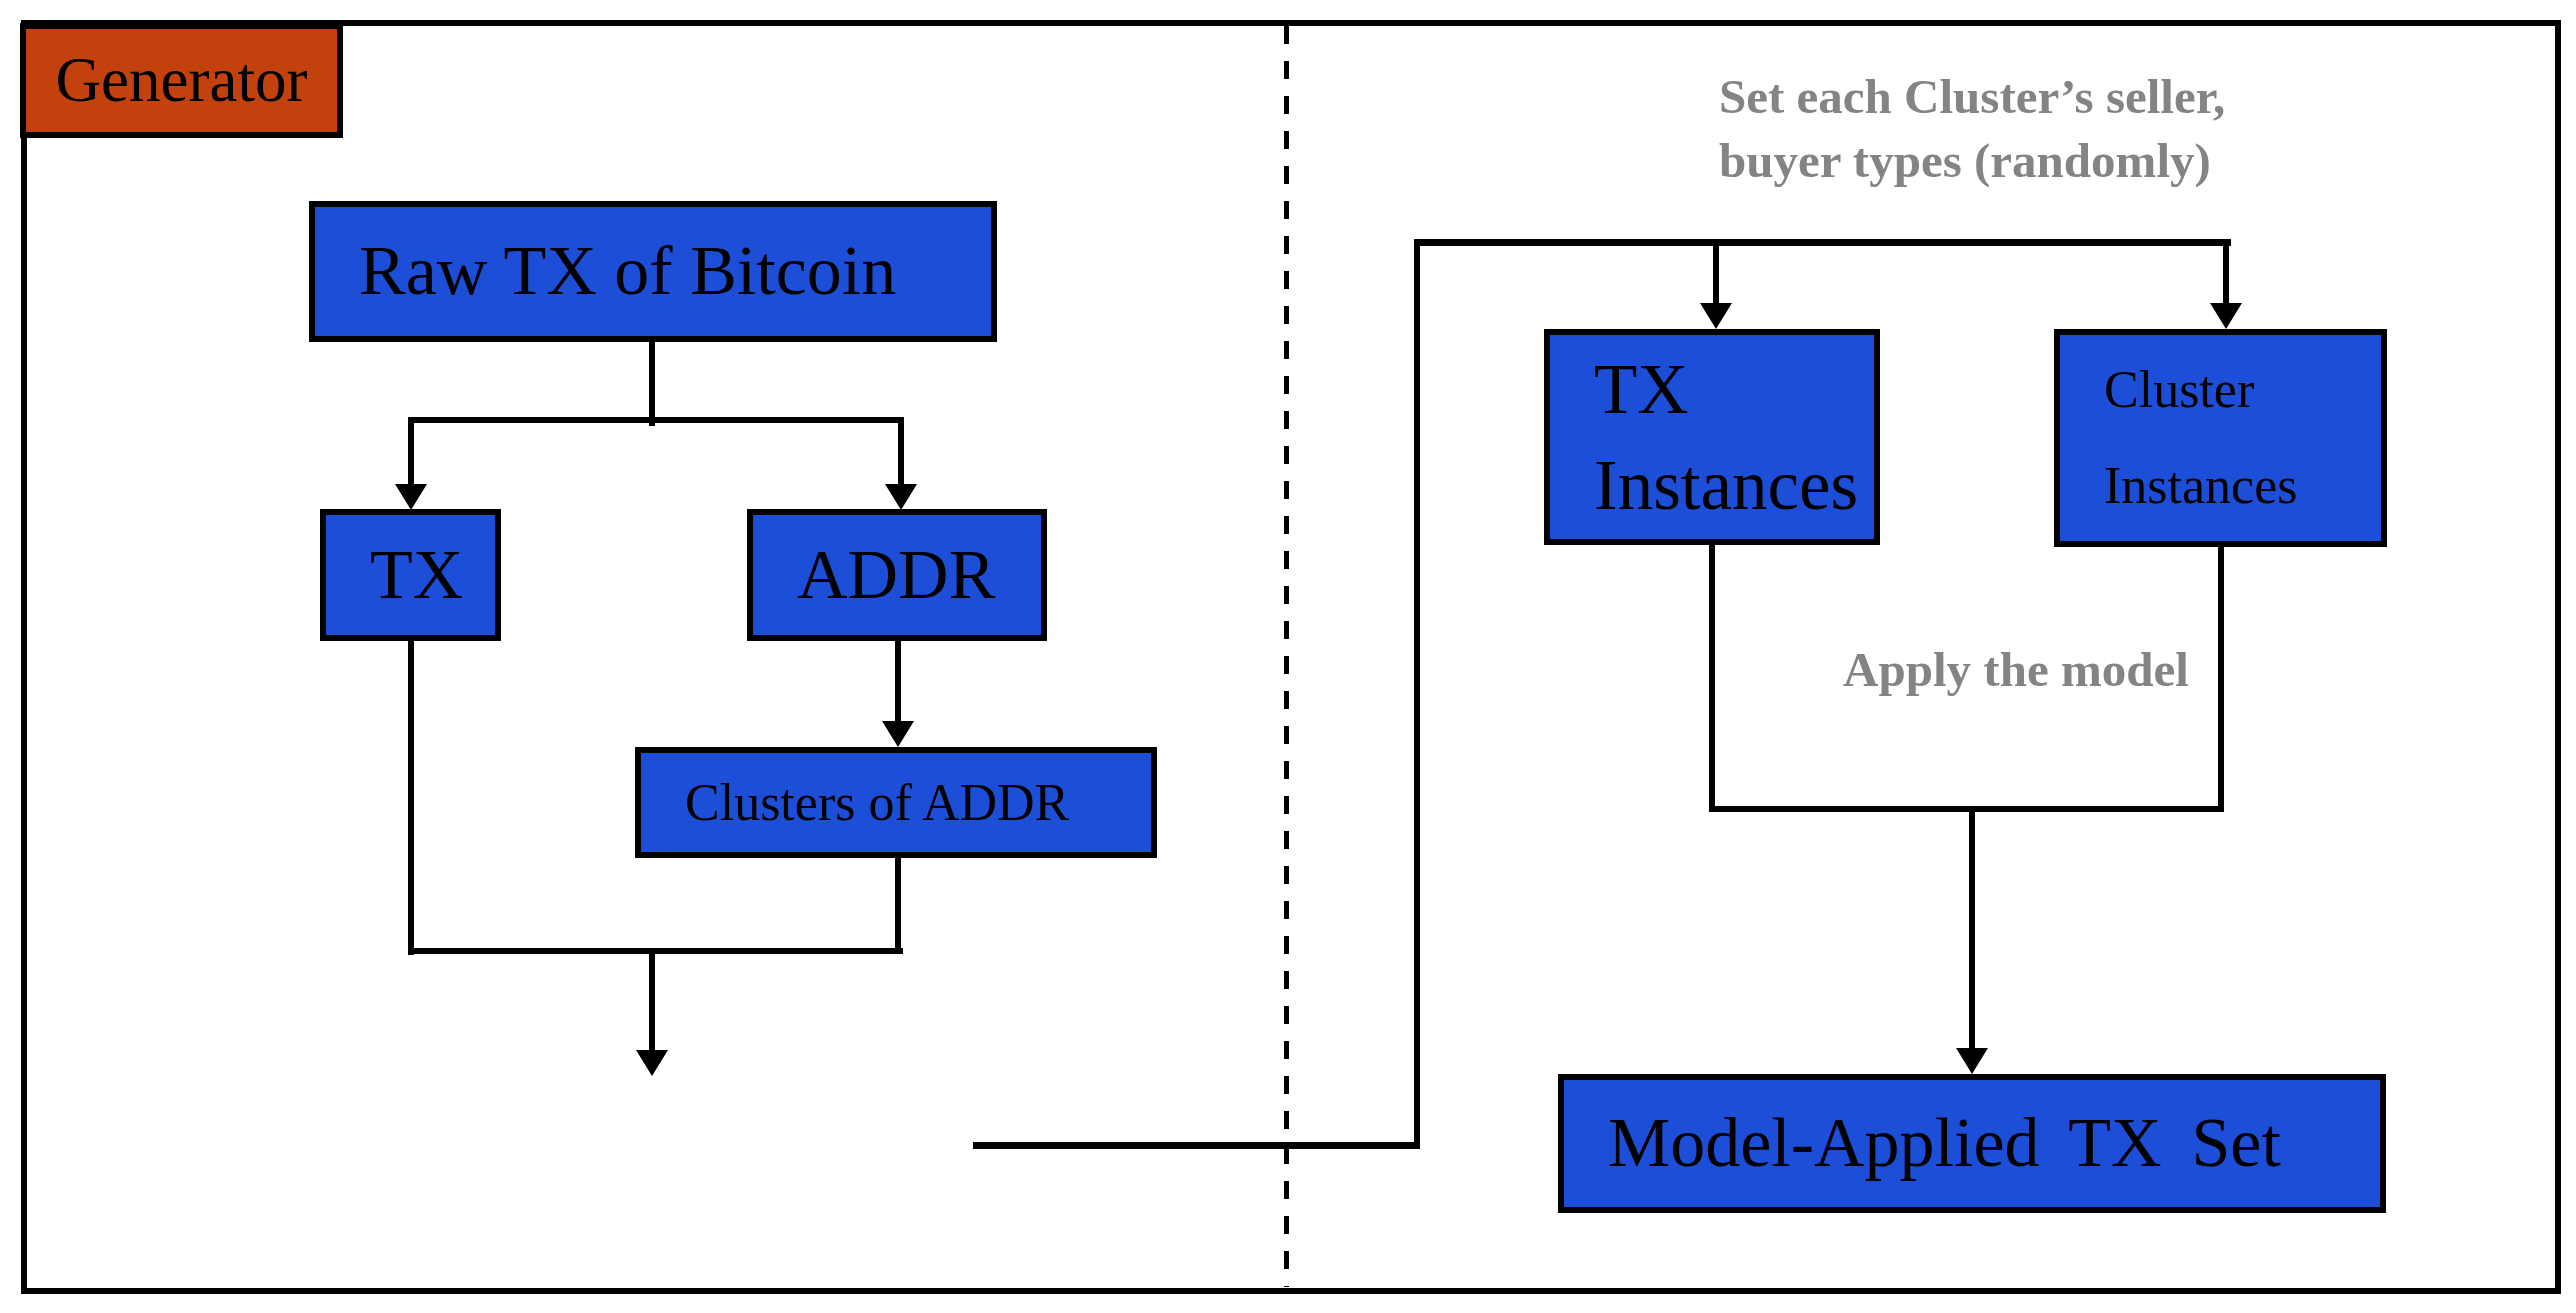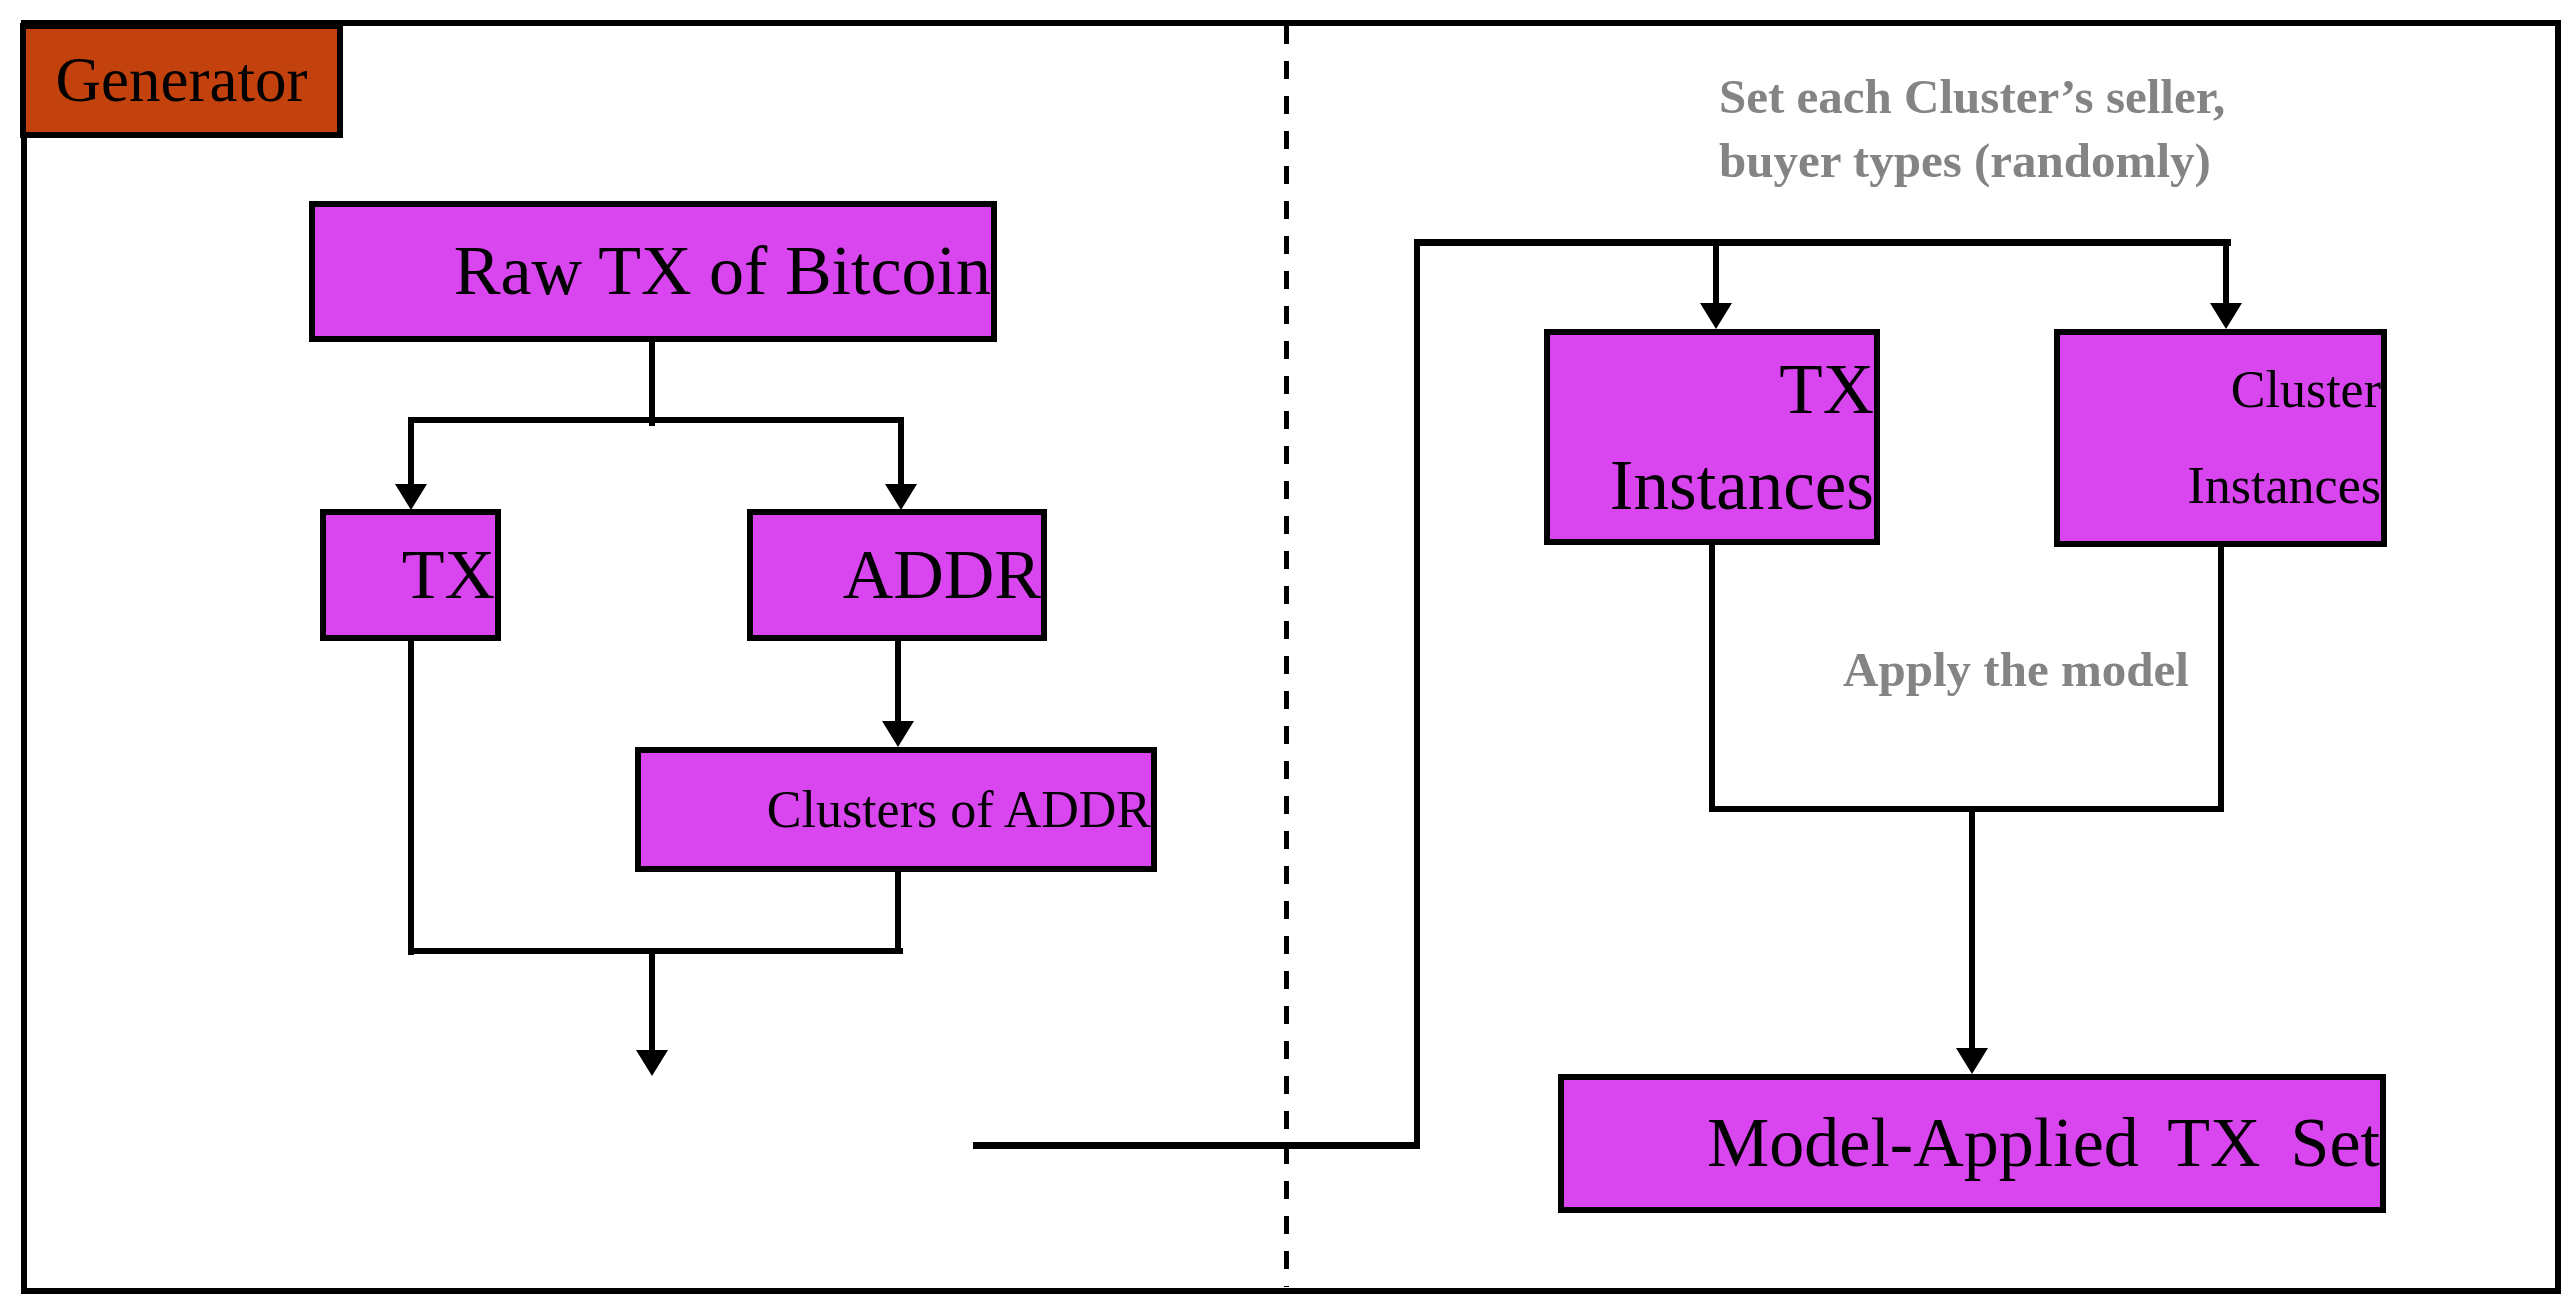--- a/index.html
+++ b/index.html
@@ -51,38 +51,38 @@
     font-size: 63px;
     color: #000000;
     white-space: nowrap;
   }
   .tab.generator { left: 20px;  top: 22.6px; width: 323px; height: 115px; }
   .tab.simulator { left: 1286px; top: 22.6px; width: 317px; height: 115px; }
 
   
   .node {
     position: absolute;
-    background: #d946ef;
+    background: #1d4ed8;
     border: 6.2px solid #000000;
     display: flex;
     flex-direction: column;
-    align-items: flex-end;
+    align-items: flex-start;
     justify-content: center;
     text-align: center;
     color: #000000;
     font-size: 70px;
     line-height: 1.15;
     white-space: nowrap;
     z-index: 3;
     padding-left: 44px;
   }
   .node.raw-tx            { left: 309px;  top: 201px;  width: 688px; height: 141px; }
   .node.tx                { left: 320px;  top: 509px;  width: 181px;  height: 132px; }
   .node.addr              { left: 747px; top: 509px;  width: 300px;  height: 132px; }
-  .node.clusters-of-addr  { left: 635px;  top: 747px; width: 522px;  height: 125px; font-size: 52px; }
+  .node.clusters-of-addr  { left: 635px;  top: 747px; width: 522px;  height: 111px; font-size: 52px; }
   .node.tx-with-clusters  { left: 338px;  top: 1076px; width: 636px;  height: 137px; }
   .node.tx-instances      { left: 1544px; top: 329px;  width: 336px;  height: 216px; font-size: 71px; line-height: 96px; }
   .node.cluster-instances { left: 2054px; top: 329px;  width: 333px;  height: 218px; font-size: 52px; line-height: 96px; }
   .node.model-applied     { left: 1558px; top: 1074px; width: 828px; height: 139px; word-spacing: 12.4px; }
 
   
   .line {
     position: absolute;
     background: #000000;
     z-index: 1;

